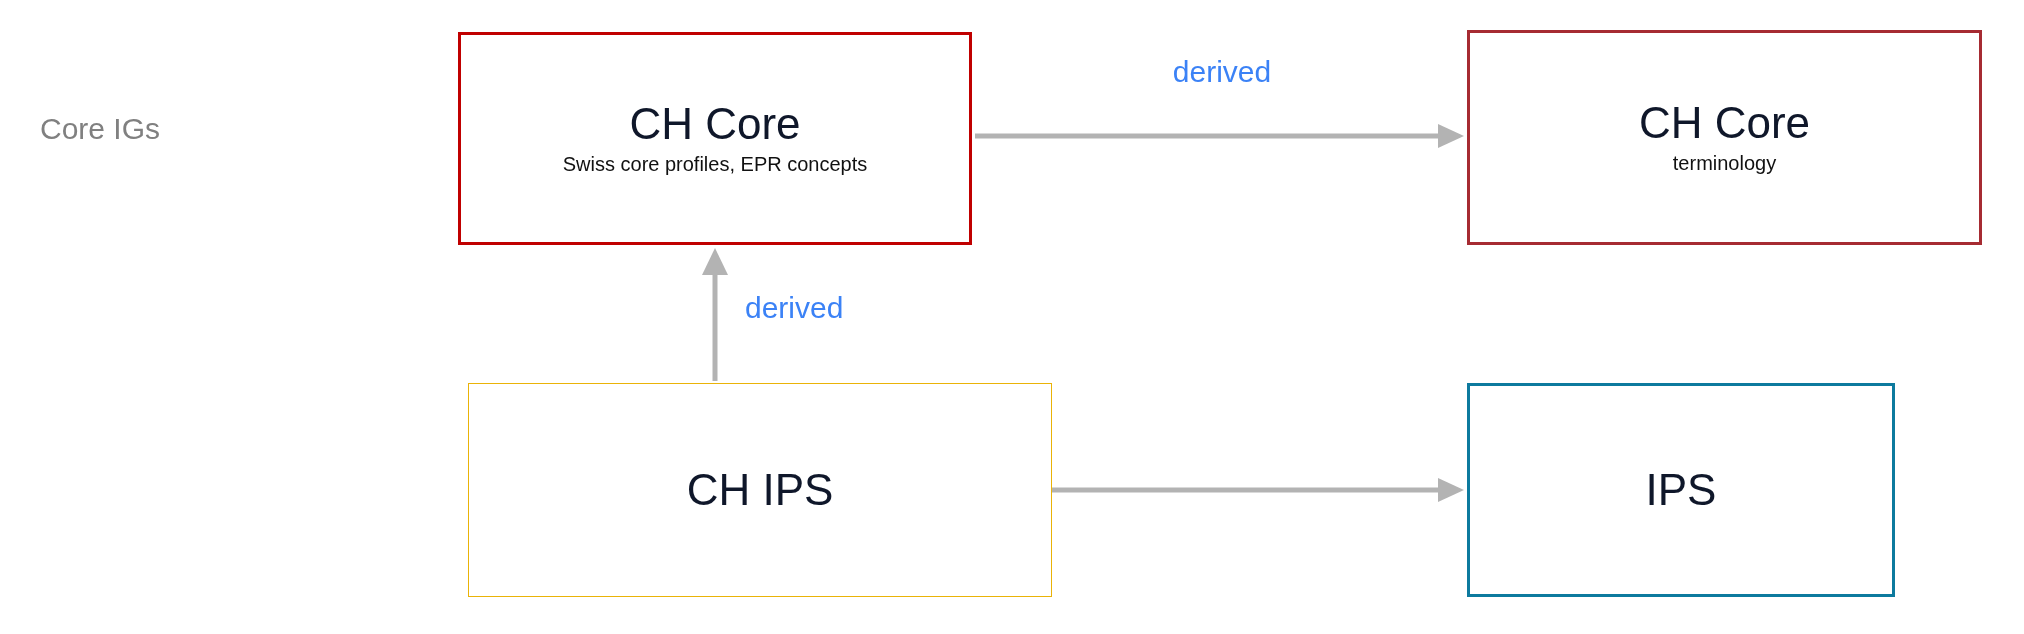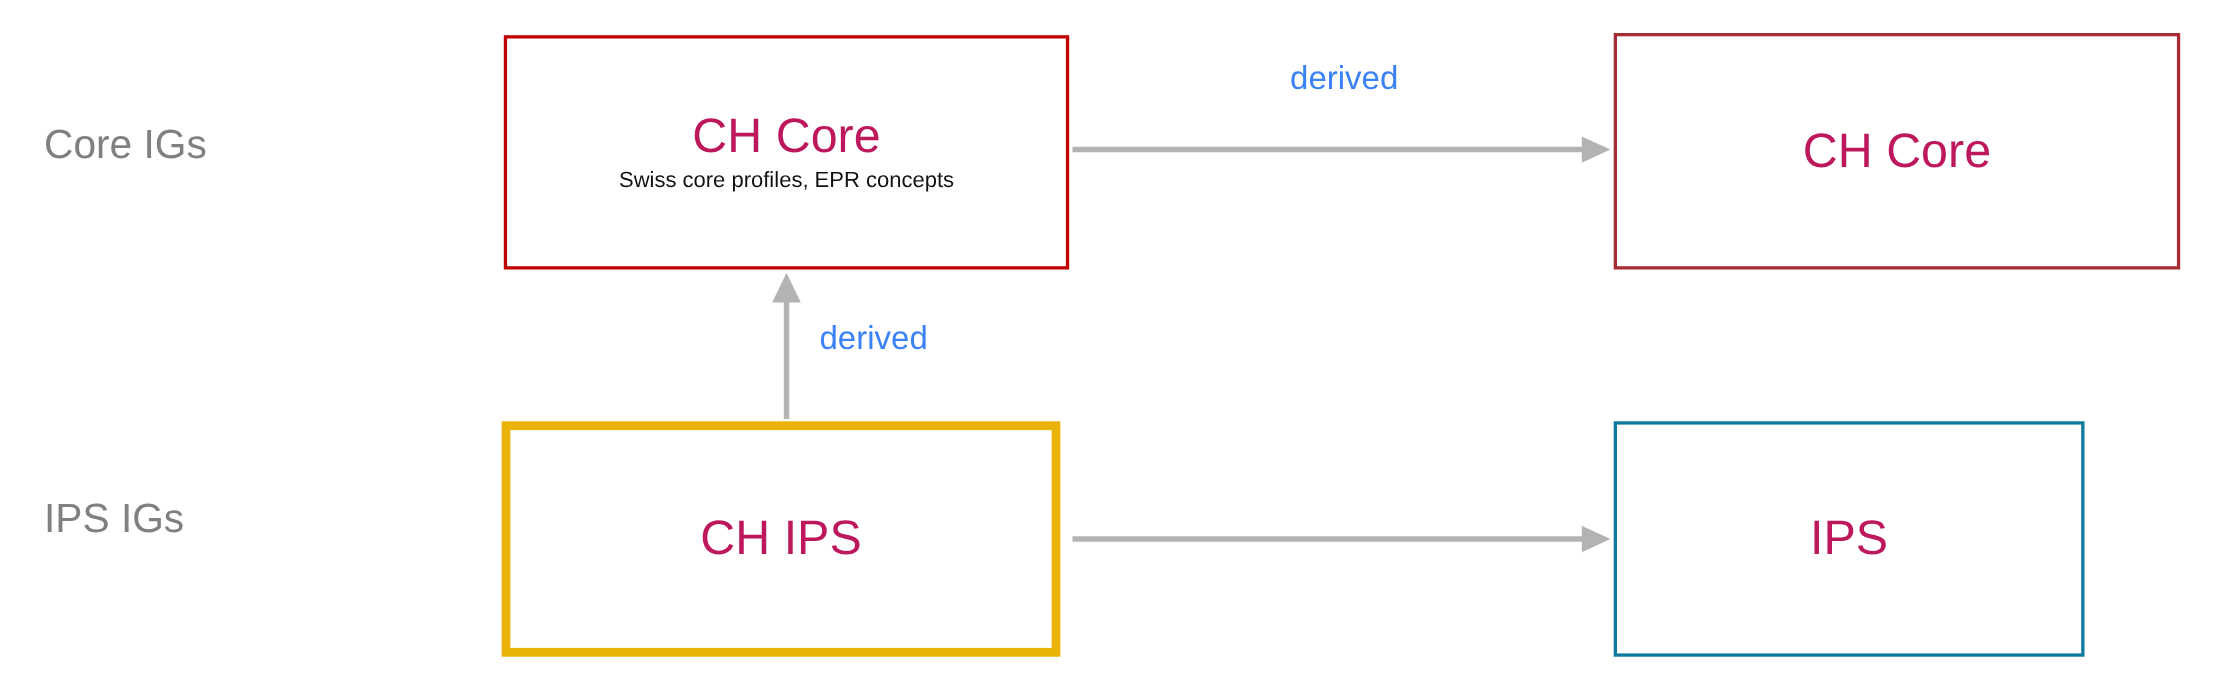--- a/index.html
+++ b/index.html
@@ -15,41 +15,41 @@
     width: 2024px;
     height: 634px;
     background: #ffffff;
     overflow: hidden;
   }
 
   
   .row-label {
     position: absolute;
     color: #808080;
-    font-size: 37px;
+    font-size: 30px;
     line-height: 1.1;
     white-space: nowrap;
     font-family: "Liberation Sans", sans-serif;
   }
   #label-core-igs { left: 40px; top: 112px; }
   #label-ips-igs  { left: 40px; top: 452px; }
 
   
   .node-box {
     position: absolute;
     background: #ffffff;
     box-sizing: border-box;
     display: flex;
     flex-direction: column;
     align-items: center;
     justify-content: center;
     text-align: center;
   }
   .node-title {
-    color: #be185d;
+    color: #0f172a;
     font-size: 44px;
     line-height: 1.12;
     white-space: nowrap;
   }
   .node-sub {
     color: #111111;
     font-size: 20px;
     line-height: 1.28;
     margin-top: 4px;
   }
@@ -58,23 +58,23 @@
     left: 458px; top: 32px;
     width: 514px; height: 213px;
     border: 3px solid #c00000;
   }
   #box-ch-term {
     left: 1467px; top: 30px;
     width: 515px; height: 215px;
     border: 3px solid #a62b32;
   }
   #box-ch-ips {
-    left: 456px; top: 383px;
-    width: 508px; height: 214px;
-    border: 8px solid #eab308;
+    left: 468px; top: 383px;
+    width: 584px; height: 214px;
+    border: 1px solid #eab308;
   }
   #box-ips {
     left: 1467px; top: 383px;
     width: 428px; height: 214px;
     border: 3px solid #0d7a9e;
   }
 
   
   .edge-svg {
     position: absolute;
@@ -112,21 +112,20 @@
     width: 330px;
   }
 </style>
 </head>
 <body>
 
 <div id="canvas">
 
   <div class="row-label" id="label-core-igs">Core IGs</div>
 
-  <div class="row-label" id="label-ips-igs">IPS IGs</div>
 
   <svg class="edge-svg" viewBox="0 0 2024 634" xmlns="http://www.w3.org/2000/svg">
 
     <g>
       <line class="edge-line" x1="975" y1="136" x2="1446" y2="136"></line>
       <polygon class="edge-head" points="1464,136 1438,124 1438,148"></polygon>
     </g>
 
     <g>
       <line class="edge-line" x1="715" y1="381" x2="715" y2="268"></line>
@@ -145,20 +144,21 @@
 
 
   <div class="node-box" id="box-ch-core">
     <div class="node-title">CH Core</div>
     <div class="node-sub">Swiss core profiles,
 EPR concepts</div>
   </div>
 
   <div class="node-box" id="box-ch-term">
     <div class="node-title">CH Core</div>
+    <div class="node-sub">terminology</div>
   </div>
 
   <div class="node-box" id="box-ch-ips">
     <div class="node-title">CH IPS</div>
   </div>
 
   <div class="node-box" id="box-ips">
     <div class="node-title">IPS</div>
   </div>
 

